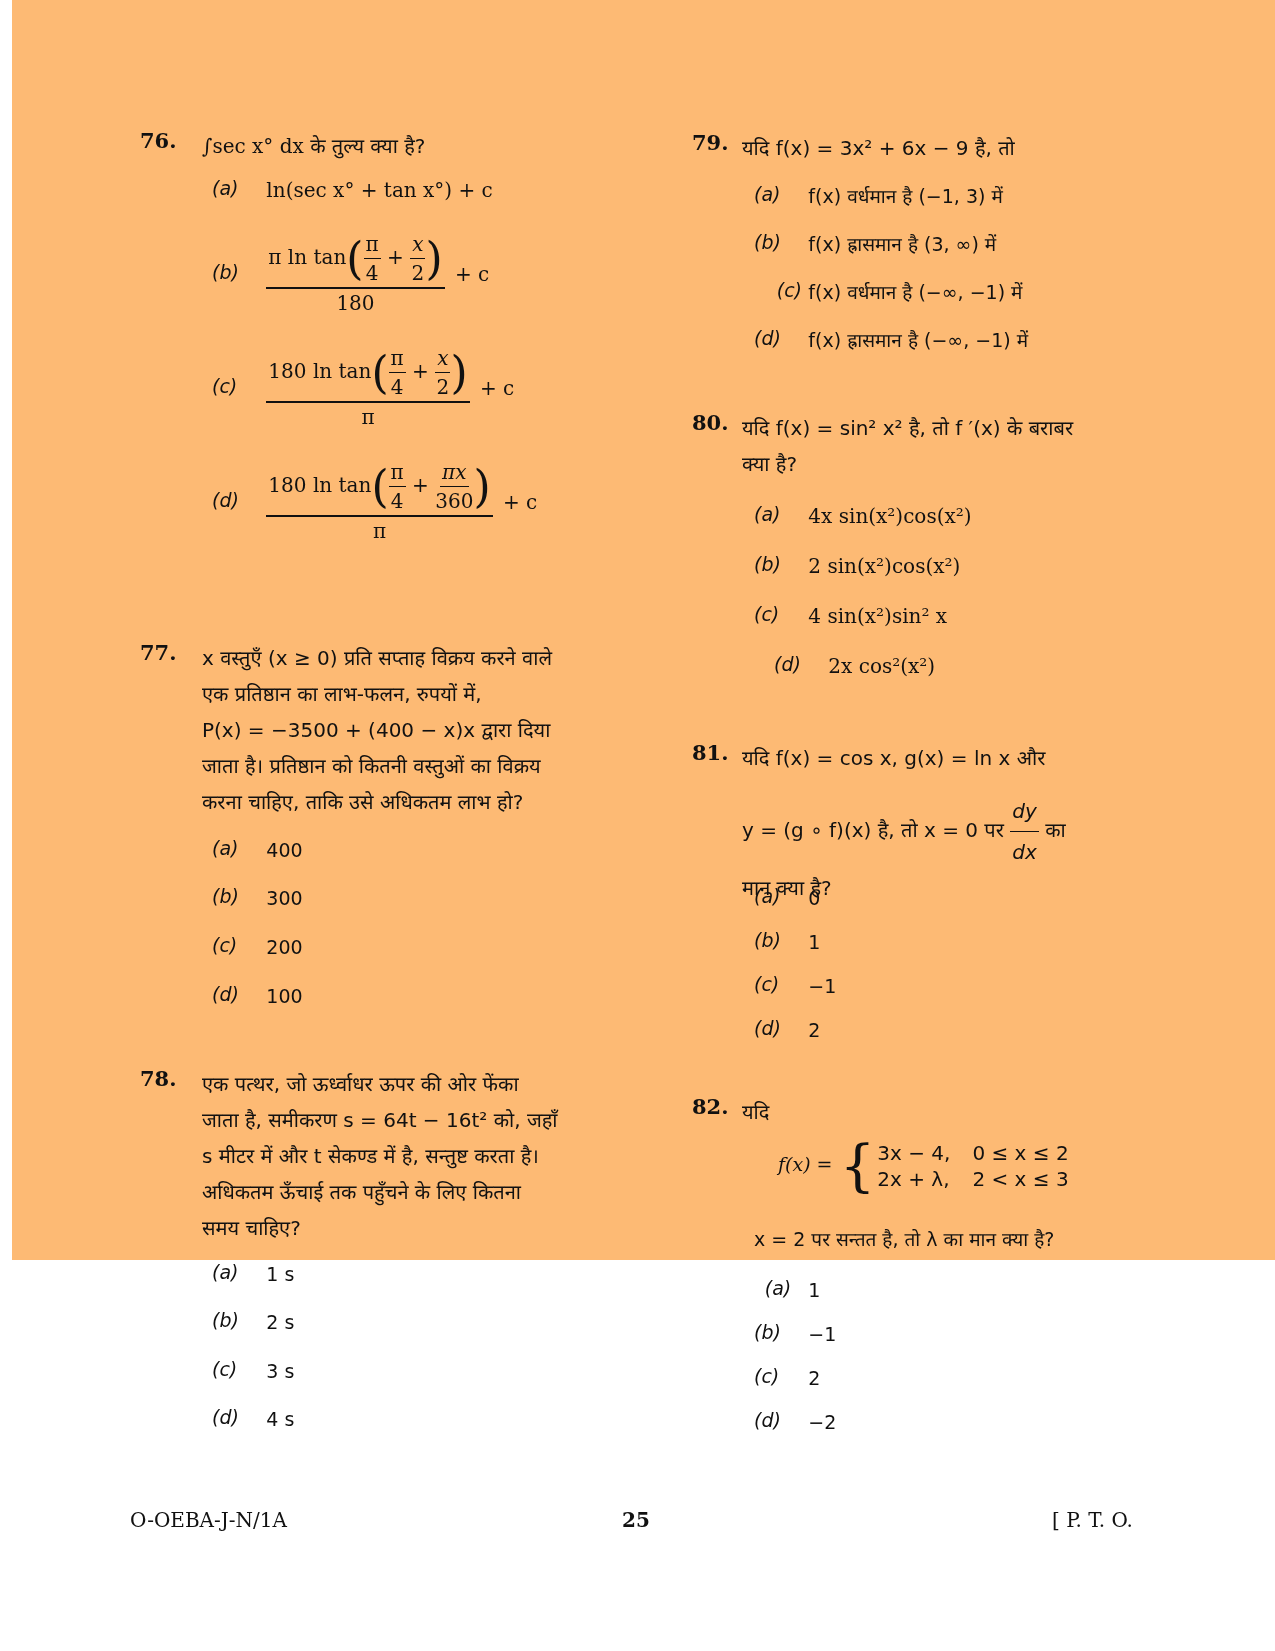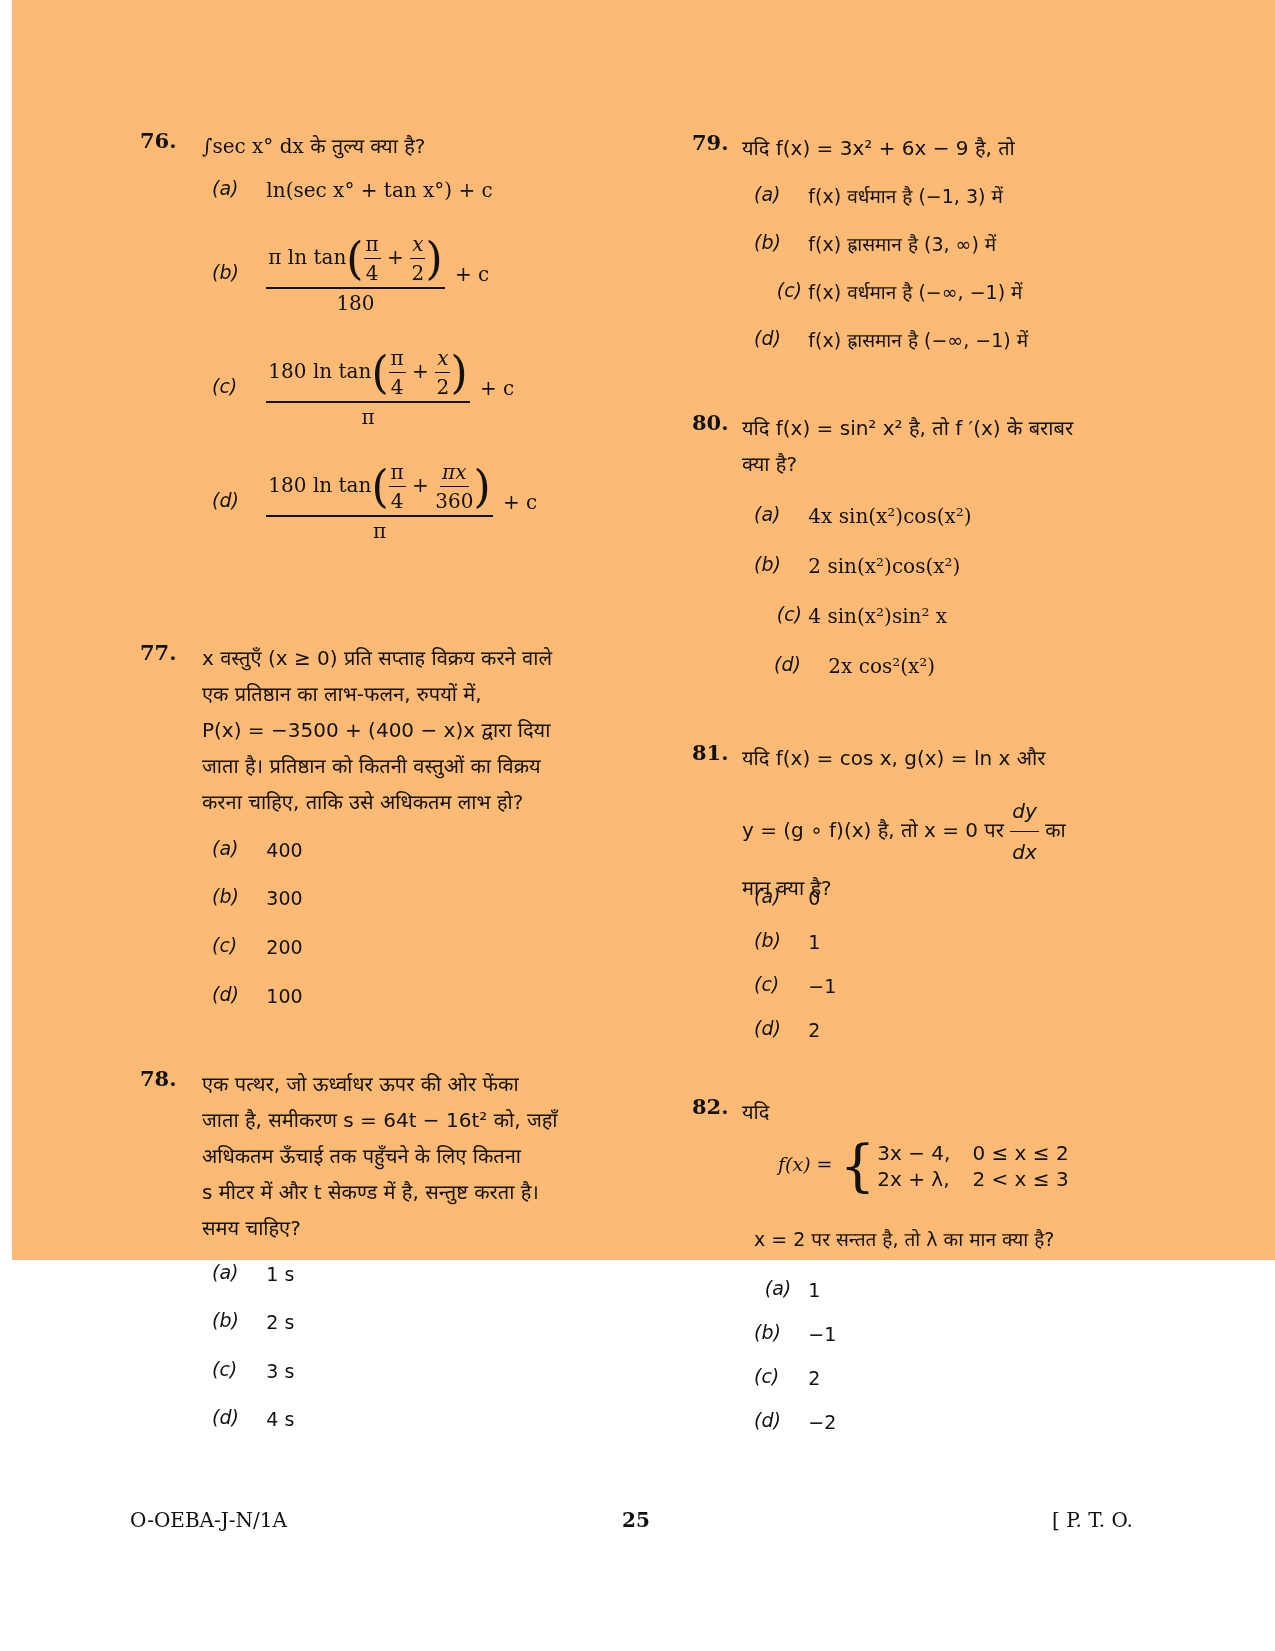--- a/index.html
+++ b/index.html
@@ -153,22 +153,22 @@
     <div class="opt" style="top:982px;">
       <span class="lbl">(d)</span>
       <span class="val hi">100</span>
     </div>
 
     <div class="q" style="top:1066px;">
       <span class="qnum">78.</span>
       <div class="qtext">
         <div>एक पत्थर, जो ऊर्ध्वाधर ऊपर की ओर फेंका</div>
         <div>जाता है, समीकरण s = 64t − 16t² को, जहाँ</div>
+        <div>s मीटर में और t सेकण्ड में है, सन्तुष्ट करता है।</div>
         <div>अधिकतम ऊँचाई तक पहुँचने के लिए कितना</div>
-        <div>s मीटर में और t सेकण्ड में है, सन्तुष्ट करता है।</div>
         <div>समय चाहिए?</div>
       </div>
     </div>
     <div class="opt" style="top:1260px;">
       <span class="lbl">(a)</span>
       <span class="val hi">1 s</span>
     </div>
     <div class="opt" style="top:1308px;">
       <span class="lbl">(b)</span>
       <span class="val hi">2 s</span>
@@ -214,21 +214,21 @@
       </div>
     </div>
     <div class="opt" style="top:502px; left:62px;">
       <span class="lbl">(a)</span>
       <span class="val">4x sin(x²)cos(x²)</span>
     </div>
     <div class="opt" style="top:552px; left:62px;">
       <span class="lbl">(b)</span>
       <span class="val">2 sin(x²)cos(x²)</span>
     </div>
-    <div class="opt" style="top:602px; left:62px;text-align:right;">
+    <div class="opt" style="top:602px; left:62px;">
       <span class="lbl">(c)</span>
       <span class="val">4 sin(x²)sin² x</span>
     </div>
     <div class="opt" style="top:652px; left:62px;margin-left:20px;">
       <span class="lbl">(d)</span>
       <span class="val">2x cos²(x²)</span>
     </div>
 
     <div class="q" style="top:740px;">
       <span class="qnum">81.</span>

